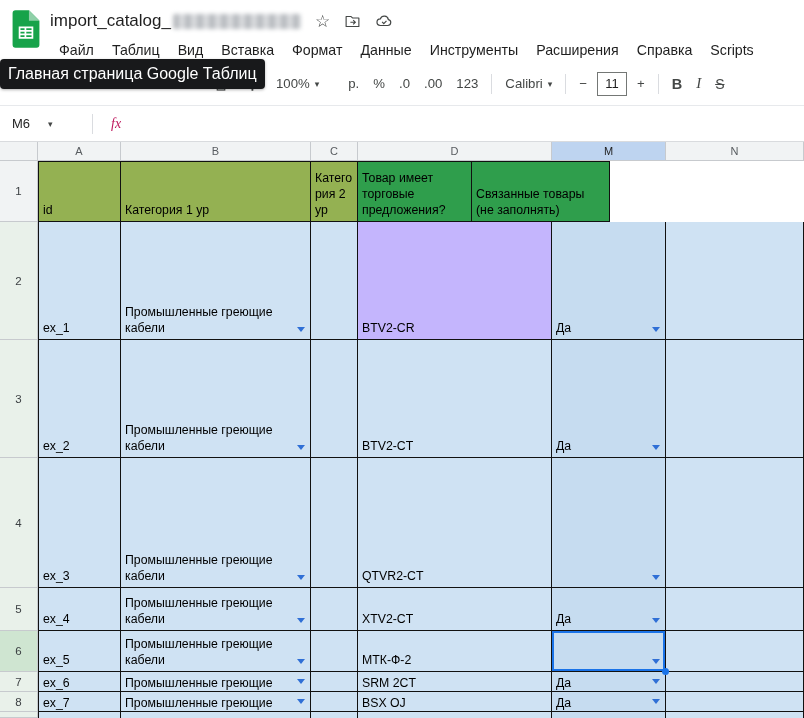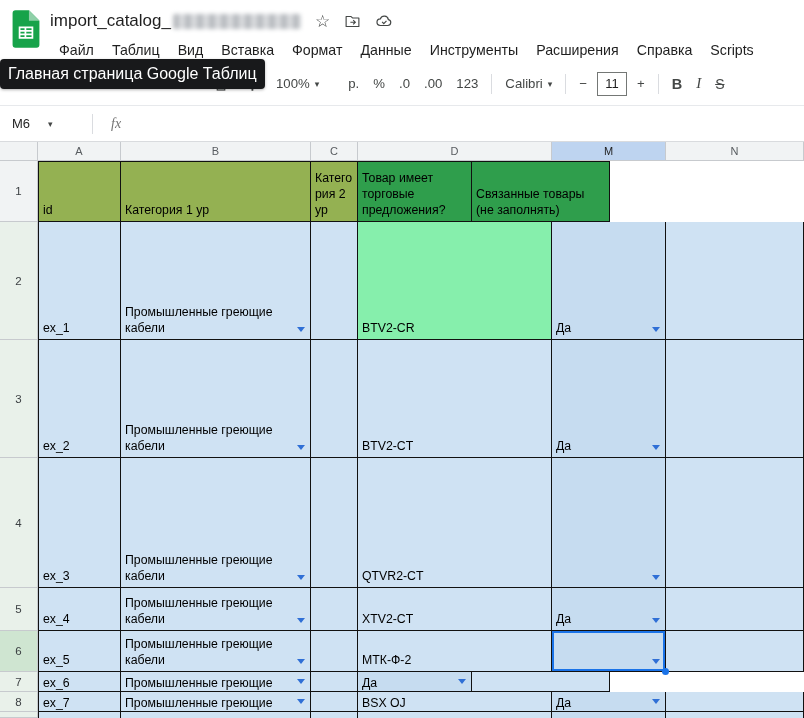--- a/index.html
+++ b/index.html
@@ -34,21 +34,21 @@
 
   
   .tooltip{position:absolute;top:59px;left:0;z-index:50;background:#18191b;color:#fff;font-size:16px;
     padding:6px 8px;border-radius:4px;white-space:nowrap;box-shadow:0 1px 3px rgba(0,0,0,.3);}
 
   
   .formula-bar{display:flex;align-items:center;height:36px;box-sizing:border-box;border-bottom:1px solid #d9dbde;padding-left:12px;}
   .name-box{display:flex;align-items:center;width:78px;font-size:13px;color:#1f1f1f;cursor:pointer;}
   .name-box .caret{margin-left:18px;}
   .fb-div{width:1px;height:20px;background:#dadce0;margin:0 10px 0 2px;}
-  .fx{font-family:"Liberation Serif",serif;font-style:italic;font-size:14px;color:#737373;margin-left:8px;}
+  .fx{font-family:"Liberation Serif",serif;font-style:italic;font-size:14px;color:#be185d;margin-left:8px;}
 
   
   .sheet{--grid:#111111;height:576px;overflow:hidden;position:relative;}
   .col-strip{display:flex;height:19px;}
   .col-h,.corner{box-sizing:border-box;height:19px;background:#f1f3f4;border-right:1px solid #c7cace;border-bottom:1px solid #c7cace;
     display:flex;align-items:center;justify-content:center;font-size:11px;color:#575b5f;cursor:pointer;}
   .col-h.sel{background:#bed4f0;color:#1f1f1f;}
   .s-row{display:flex;}
   .row-h{box-sizing:border-box;width:38px;display:flex;align-items:center;justify-content:center;
     font-size:11.5px;color:#3c4043;background:#e9f1ea;border-right:1px solid #c7cace;border-bottom:1px solid #c7cace;cursor:pointer;}
@@ -197,21 +197,21 @@
           <div class="cell col-A first-col" style="width: 83px; background: rgb(207, 226, 243);">
             <span class="txt">ex_1</span>
           </div>
           <div class="cell col-B" style="width: 190px; background: rgb(207, 226, 243);">
             <span class="txt">Промышленные греющие кабели</span>
             <span class="dd"></span>
           </div>
           <div class="cell col-C" style="width: 47px; background: rgb(207, 226, 243);">
             <span class="txt"></span>
           </div>
-          <div class="cell col-D" style="width: 194px; background: #86efac;">
+          <div class="cell col-D" style="width: 194px; background: #c4b5fd;">
             <span class="txt">BTV2-CR</span>
           </div>
           <div class="cell col-M" style="width: 114px; background: rgb(198, 220, 240);">
             <span class="txt">Да</span>
             <span class="dd"></span>
           </div>
           <div class="cell col-N" style="width: 138px; background: rgb(207, 226, 243);">
             <span class="txt"></span>
           </div>
         </div>
@@ -314,20 +314,23 @@
           <div class="cell col-A first-col clip" style="width: 83px; background: rgb(207, 226, 243);">
             <span class="txt">ex_6</span>
           </div>
           <div class="cell col-B clip" style="width: 190px; background: rgb(207, 226, 243);">
             <span class="txt">Промышленные греющие кабели</span>
             <span class="dd"></span>
           </div>
           <div class="cell col-C clip" style="width: 47px; background: rgb(207, 226, 243);">
             <span class="txt"></span>
           </div>
+          <div class="cell col-D clip" style="width: 194px; background: rgb(207, 226, 243);">
+            <span class="txt">SRM 2CT</span>
+          </div>
           <div class="cell col-M clip" style="width: 114px; background: rgb(198, 220, 240);">
             <span class="txt">Да</span>
             <span class="dd"></span>
           </div>
           <div class="cell col-N clip" style="width: 138px; background: rgb(207, 226, 243);">
             <span class="txt"></span>
           </div>
         </div>
         <div class="s-row" style="height: 20px;">
           <div class="row-h">8</div>

